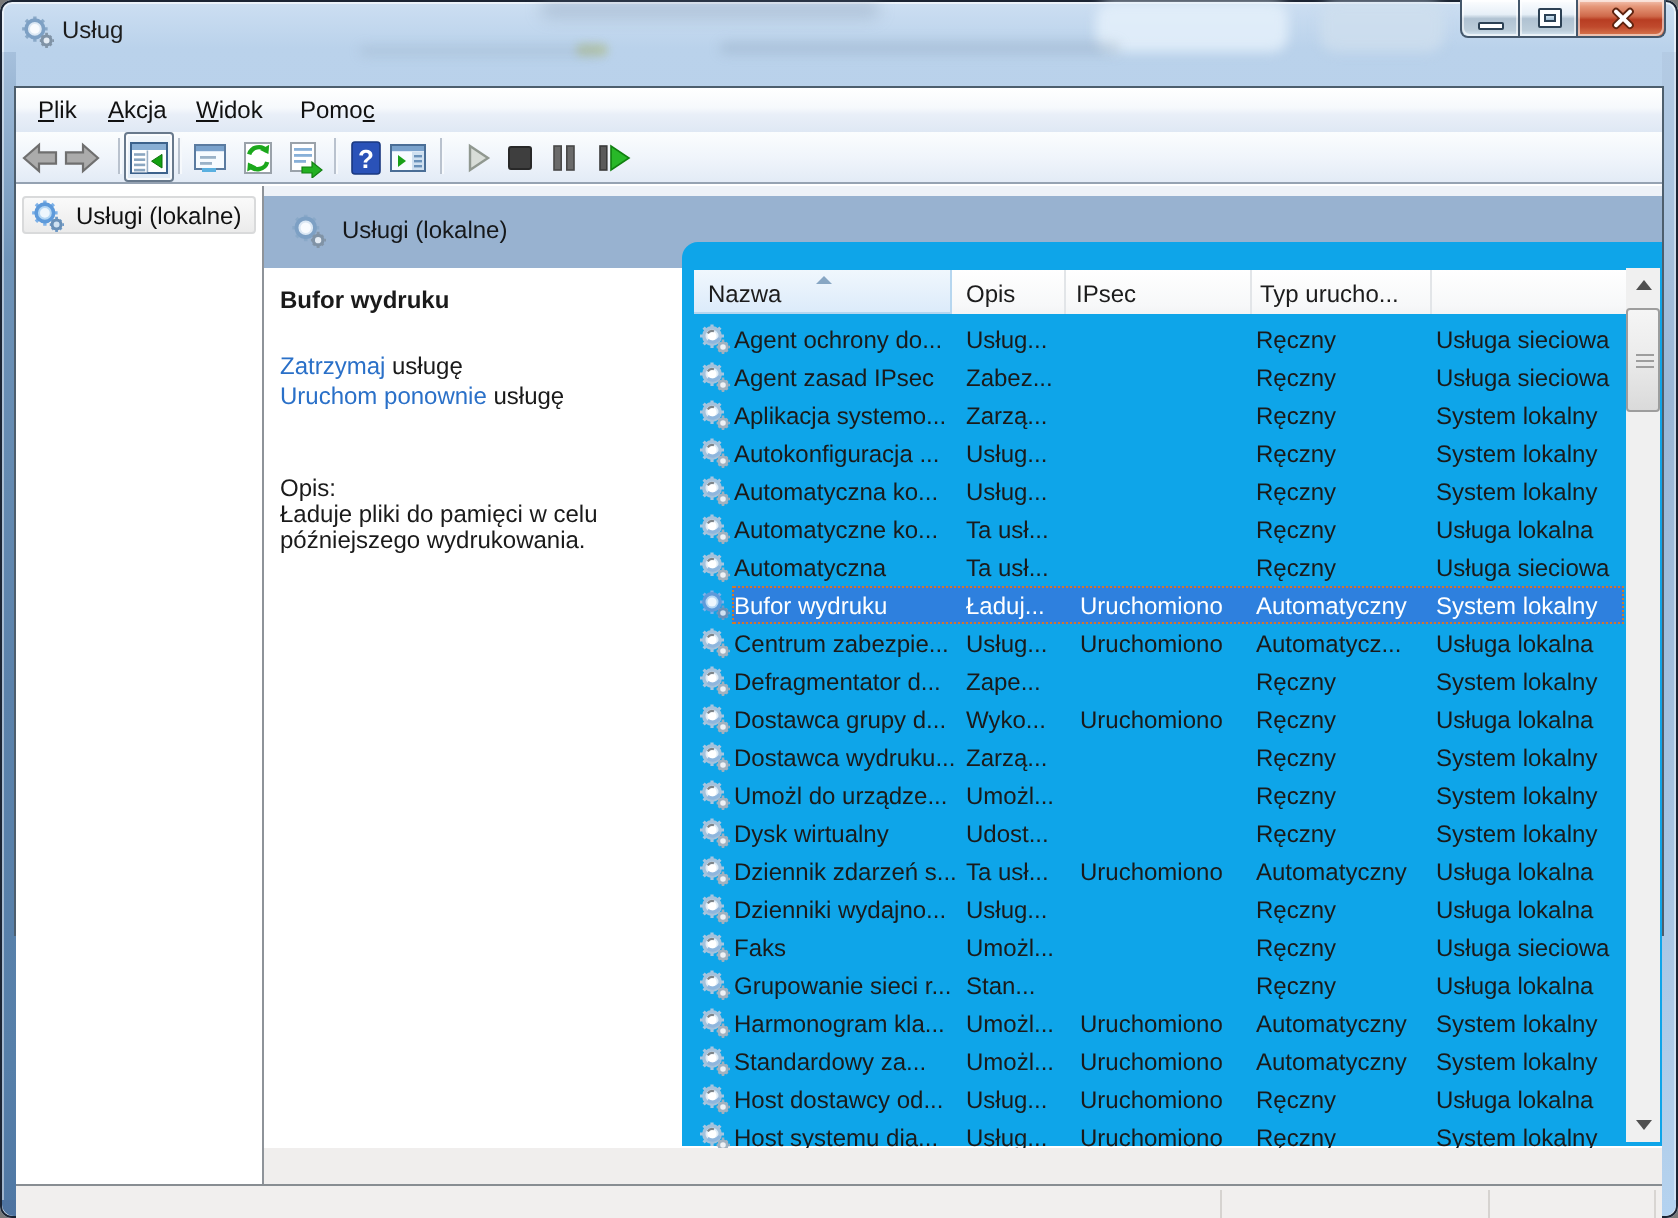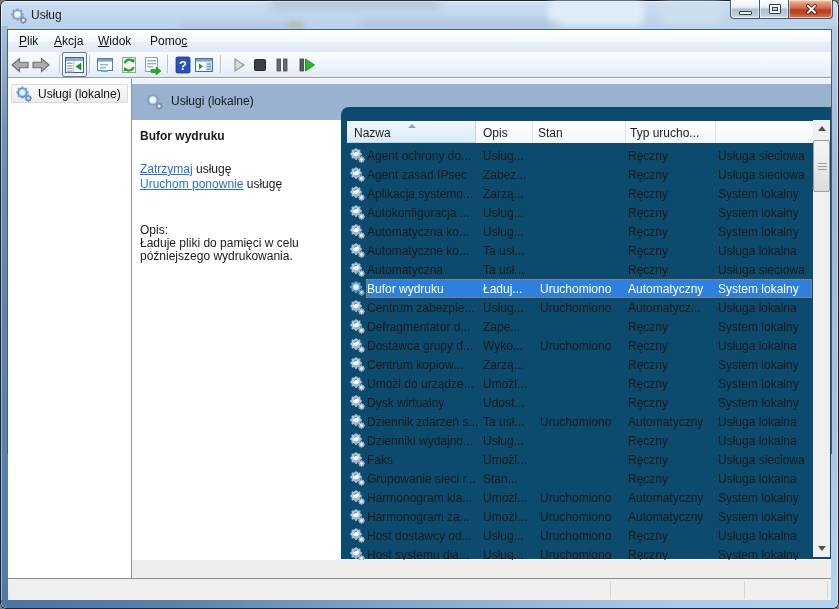--- a/index.html
+++ b/index.html
@@ -29,21 +29,21 @@
 #caps .b3{left:58px;width:45px;border-radius:0 0 4px 0;
  background:linear-gradient(180deg,#f4c6b5 0%,#e59779 18%,#cf6a4b 45%,#b83d22 55%,#c04a2d 75%,#d97b52 100%);}
 #caps .b .hl{position:absolute;inset:0;border-radius:inherit;box-shadow:inset 0 0 0 1px rgba(255,255,255,.55);}
 .mingl{position:absolute;left:8px;top:11px;width:13px;height:4px;background:#fff;
  border:1px solid #2c4154;border-radius:1px}
 .maxgl{position:absolute;left:9px;top:4px;width:12px;height:10px;border:1px solid #2c4154;background:#fff;border-radius:1px}
 .maxgl i{position:absolute;left:2px;top:2px;right:2px;bottom:2px;border:1px solid #2c4154;
  background:linear-gradient(180deg,#cfe2f0,#9fbcd3);display:block}
 
 
-#client{position:absolute;left:8px;top:30px;width:823px;height:423px;background:#fff;
+#client{position:absolute;left:8px;top:44px;width:823px;height:423px;background:#fff;
  box-shadow:0 0 0 1px #4d5e6d;}
 #menubar{position:absolute;left:0;top:0;width:823px;height:22px;
  background:linear-gradient(180deg,#ffffff 0%,#f6f9fc 45%,#e9eff8 60%,#dfe8f4 100%);}
 #menubar span{position:absolute;top:4px;color:#111}
 #menubar u{text-decoration:underline}
 #toolbar{position:absolute;left:0;top:22px;width:823px;height:26px;
  background:linear-gradient(180deg,#fbfdfe 0%,#f0f5fb 50%,#e3ebf6 100%);
  border-bottom:1px solid #95a2b2;}
 .tsep{position:absolute;top:3px;width:1px;height:18px;background:#b9c2ce;box-shadow:1px 0 0 #f6f9fc}
 .tico{position:absolute;top:3px;width:20px;height:20px}
@@ -58,27 +58,27 @@
 #treeitem span{position:absolute;left:26px;top:2px;color:#111}
 #mpane{position:absolute;left:124px;top:0;width:699px;height:481px;background:#fff;overflow:hidden}
 #mtop{position:absolute;left:0;top:0;width:699px;height:5px;background:#eef2f8}
 #band{position:absolute;left:0px;top:5px;width:699px;height:36px;background:#98b2d0}
 #band span{position:absolute;left:39px;top:10px;color:#16181a}
 #bandico{position:absolute;left:13px;top:8px;width:18px;height:18px}
 
 
 #desc{position:absolute;left:0;top:41px;width:209px;height:440px;background:#fff}
 #desc .t{position:absolute;left:8px;top:9px;font-weight:bold}
-#desc .lnk{color:#2a70c8;text-decoration:underline}
+#desc .lnk{color:#2a70c8;}
 .dl1{position:absolute;left:8px;top:42px}
 .dl2{position:absolute;left:8px;top:57px}
 .op{position:absolute;left:8px;top:104px;width:200px;line-height:13px}
 
 
-#list{position:absolute;left:209px;top:28px;width:490px;height:452px;background:#0c4a6e;border-radius:8px 0 0 0}
+#list{position:absolute;left:209px;top:28px;width:490px;height:452px;background:#0ea5e9;border-radius:8px 0 0 0}
 #hdr{position:absolute;left:6px;top:14px;width:466px;height:22px;
  background:linear-gradient(180deg,#ffffff,#f7f8f9 80%,#f3f4f5);}
 #hdr .cell{position:absolute;top:0;height:22px;border-right:1px solid #e2e5e8;color:#1c1c1c}
 #hdr .cell span{position:absolute;left:7px;top:5px;white-space:nowrap}
 #hdr .h2 span{left:5px}#hdr .h3 span{left:4px}#hdr .h4 span{left:5px}
 #hdr .sorted{background:linear-gradient(180deg,#f0f7fd,#dcebfa);border-right:1px solid #b6d6ef;border-bottom:1px solid #b6d6ef}
 #hdr .h0{left:0;width:129px}
 #hdr .h1{left:129px;width:57px}
 #hdr .h2{left:186px;width:93px}
 #hdr .h3{left:279px;width:90px}
@@ -303,21 +303,21 @@
         <div id="list">
           <div id="hdr">
             <div class="cell sorted h0">
                 <span>Nazwa</span>
                 <div class="sortarr"></div>
               </div>
             <div class="cell h1">
                 <span>Opis</span>
               </div>
             <div class="cell h2">
-                <span>Stan</span>
+                <span>IPsec</span>
               </div>
             <div class="cell h3">
                 <span>Typ urucho...</span>
               </div>
           </div>
         </div>
 <div class="row" style="top:67px">
             <svg class="gi" viewBox="0 0 16 16">
               <use href="#gearR"></use>
             </svg>
@@ -424,21 +424,21 @@
             <span class="c0">Dostawca grupy d...</span>
             <span class="c1">Wyko...</span>
             <span class="c2">Uruchomiono</span>
             <span class="c3">Ręczny</span>
             <span class="c4">Usługa lokalna</span>
           </div>
 <div class="row" style="top:276px">
             <svg class="gi" viewBox="0 0 16 16">
               <use href="#gearR"></use>
             </svg>
-            <span class="c0">Centrum kopiow...</span>
+            <span class="c0">Dostawca wydruku...</span>
             <span class="c1">Zarzą...</span>
             <span class="c2"></span>
             <span class="c3">Ręczny</span>
             <span class="c4">System lokalny</span>
           </div>
 <div class="row" style="top:295px">
             <svg class="gi" viewBox="0 0 16 16">
               <use href="#gearR"></use>
             </svg>
             <span class="c0">Umożl do urządze...</span>
@@ -504,21 +504,21 @@
             <span class="c0">Harmonogram kla...</span>
             <span class="c1">Umożl...</span>
             <span class="c2">Uruchomiono</span>
             <span class="c3">Automatyczny</span>
             <span class="c4">System lokalny</span>
           </div>
 <div class="row" style="top:428px">
             <svg class="gi" viewBox="0 0 16 16">
               <use href="#gearR"></use>
             </svg>
-            <span class="c0">Harmonogram za...</span>
+            <span class="c0">Standardowy za...</span>
             <span class="c1">Umożl...</span>
             <span class="c2">Uruchomiono</span>
             <span class="c3">Automatyczny</span>
             <span class="c4">System lokalny</span>
           </div>
 <div class="row" style="top:447px">
             <svg class="gi" viewBox="0 0 16 16">
               <use href="#gearR"></use>
             </svg>
             <span class="c0">Host dostawcy od...</span>

